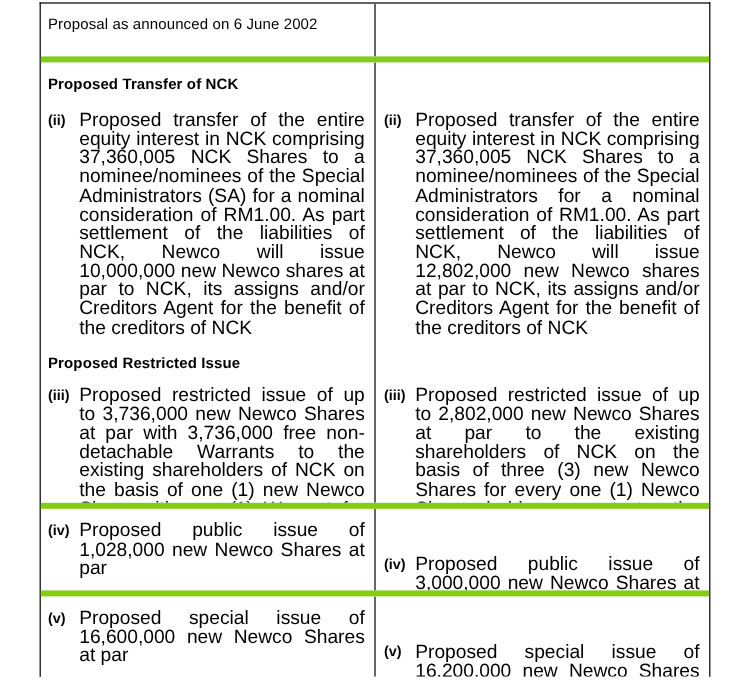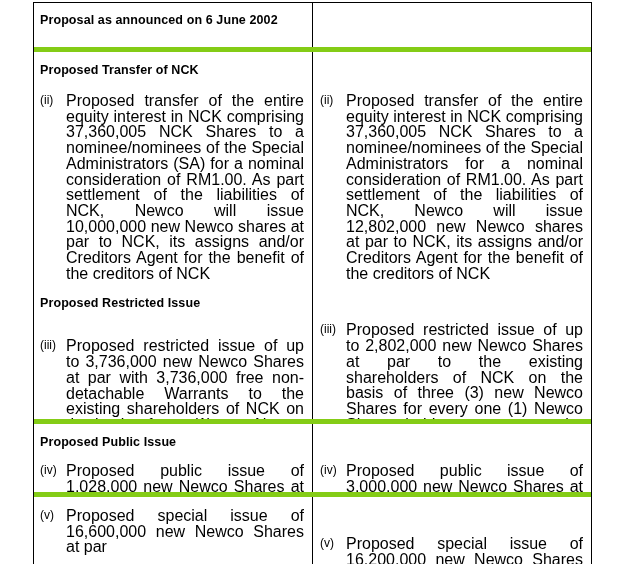--- a/index.html
+++ b/index.html
@@ -29,46 +29,47 @@
   .t-row + .t-row { border-top: 5px solid #84cc16; }
 
   .cell { overflow: hidden; }
   .cell.left  { border-right: 1px solid #000; padding: 11px 8px 0 6px; }
   .cell.right { padding: 11px 8px 0 7px; }
 
   
   .t-row.header { height: 44px; }
   .header .cell { padding-top: 9px; }
   .header-text {
-    font-weight: bold;
+    font-weight: normal;
     font-size: 12.5px;
     line-height: 16px;
     letter-spacing: 0.1px;
   }
 
   
   .t-row.r-main    { height: 372px; }
   .t-row.r-public  { height: 73px; }
   .t-row.r-special { height: 72px; }
 
   .section-heading {
     font-weight: bold;
     font-size: 12.5px;
     line-height: 15px;
     margin: 0 0 15px 0;
     letter-spacing: 0.1px;
   }
-  .section-heading.mid { margin: 15px 0 27px 0; }
+  .section-heading.mid { margin: 15px 0 11px 0; }
   .section-heading.tight { margin-bottom: 13px; }
 
   .list-item { display: flex; }
   .marker {
     flex: 0 0 26px;
     font-size: 12px;
     line-height: 15.7px;
+    font-weight: bold;
   }
   .item-text {
     flex: 1;
     font-size: 16px;
     line-height: 15.7px;
     text-align: justify;
     text-justify: inter-word;
   }
 
   
@@ -108,21 +109,20 @@
         </div>
         <div class="list-item sp-41">
           <span class="marker">(iii)</span>
           <div class="item-text">Proposed restricted issue of up to 2,802,000 new Newco Shares at par to the existing shareholders of NCK on the basis of three (3) new Newco Shares for every one (1) Newco Share held pursuant to the Proposed Acquisition of NCK</div>
         </div>
       </div>
     </div>
 
     <div class="t-row r-public">
       <div class="cell left">
-        <div class="section-heading tight">Proposed Public Issue</div>
         <div class="list-item">
           <span class="marker">(iv)</span>
           <div class="item-text">Proposed public issue of 1,028,000 new Newco Shares at par</div>
         </div>
       </div>
       <div class="cell right">
         <div class="list-item sp-28">
           <span class="marker">(iv)</span>
           <div class="item-text">Proposed public issue of 3,000,000 new Newco Shares at par</div>
         </div>

